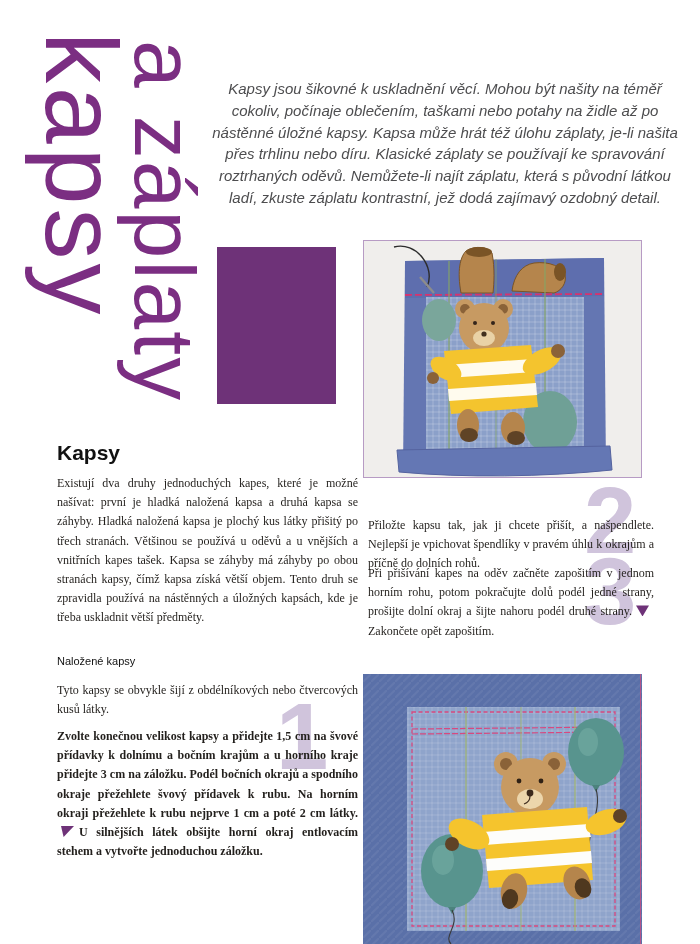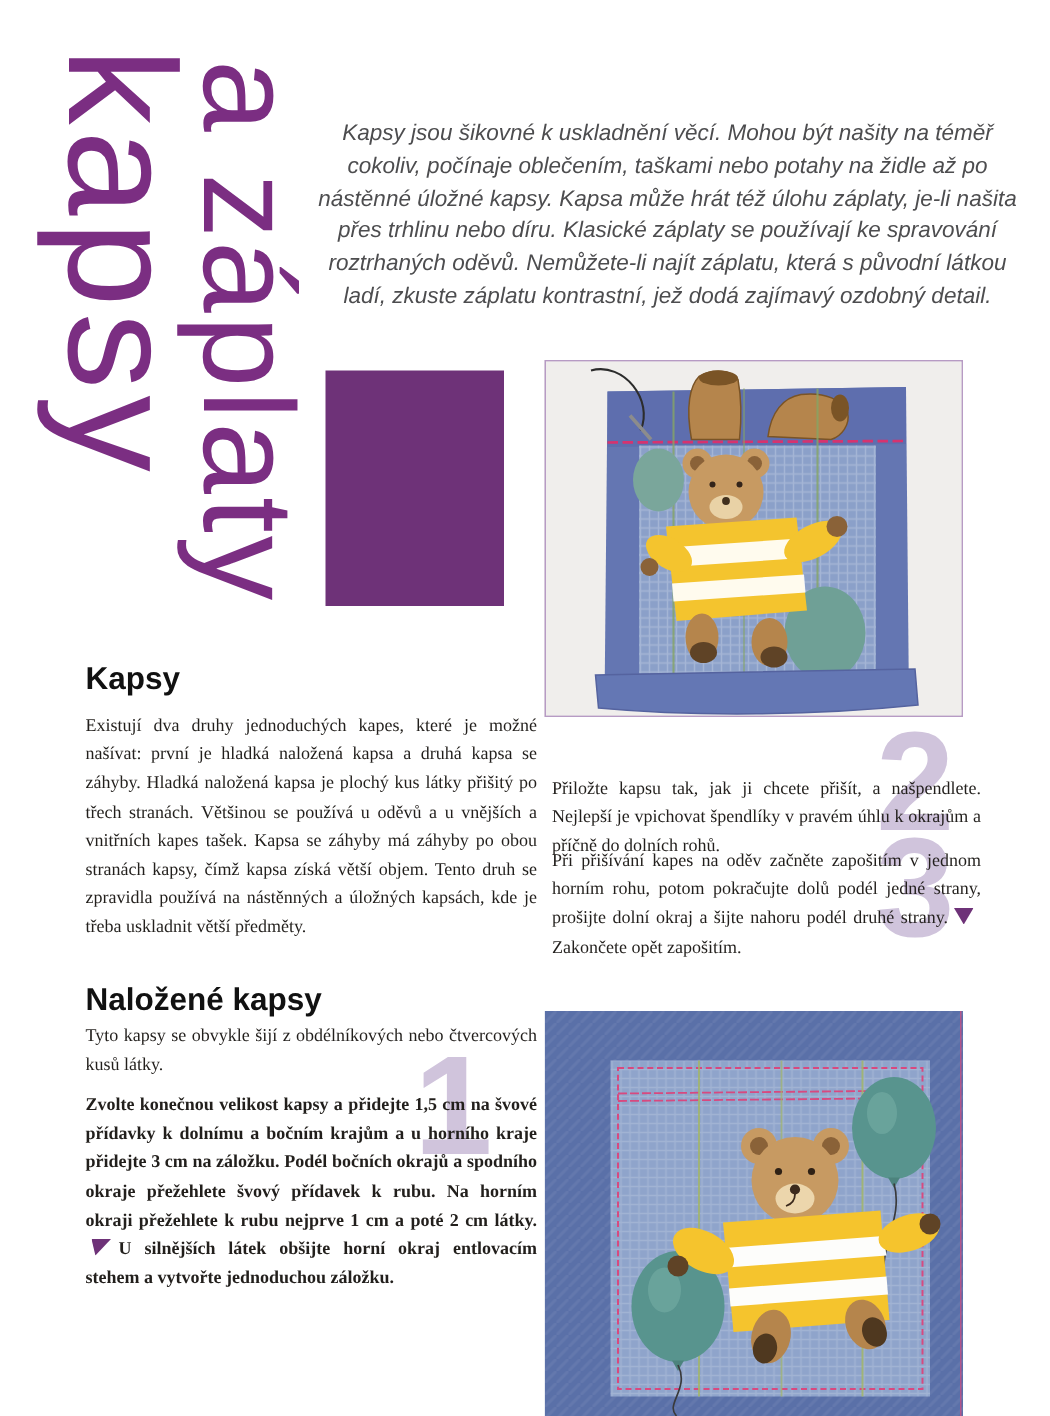--- a/index.html
+++ b/index.html
@@ -52,21 +52,21 @@
   .num2{left:584px;top:474px;}
   .num3{left:584px;top:545px;}
   
   .h-kapsy{
     position:absolute;left:57px;top:441px;margin:0;z-index:1;
     font-family:"Liberation Sans",sans-serif;font-size:21px;font-weight:bold;
     color:var(--heading-black,#111);
   }
   .h-nalozene{
     position:absolute;left:57px;top:655px;margin:0;z-index:1;
-    font-family:"Liberation Sans",sans-serif;font-size:21px;font-weight:bold;
+    font-family:"Liberation Sans",sans-serif;font-size:11px;font-weight:normal;
     color:var(--heading-black,#111);
   }
   .body{
     position:absolute;margin:0;z-index:1;
     font-family:"Liberation Serif",serif;font-size:12px;line-height:19.2px;
     text-align:justify;color:var(--body-text,#221f1c);
   }
   .b1{left:57px;top:474px;width:301px;}
   .b2{left:57px;top:681px;width:301px;}
   .step1{left:57px;top:727px;width:301px;font-weight:bold;}

